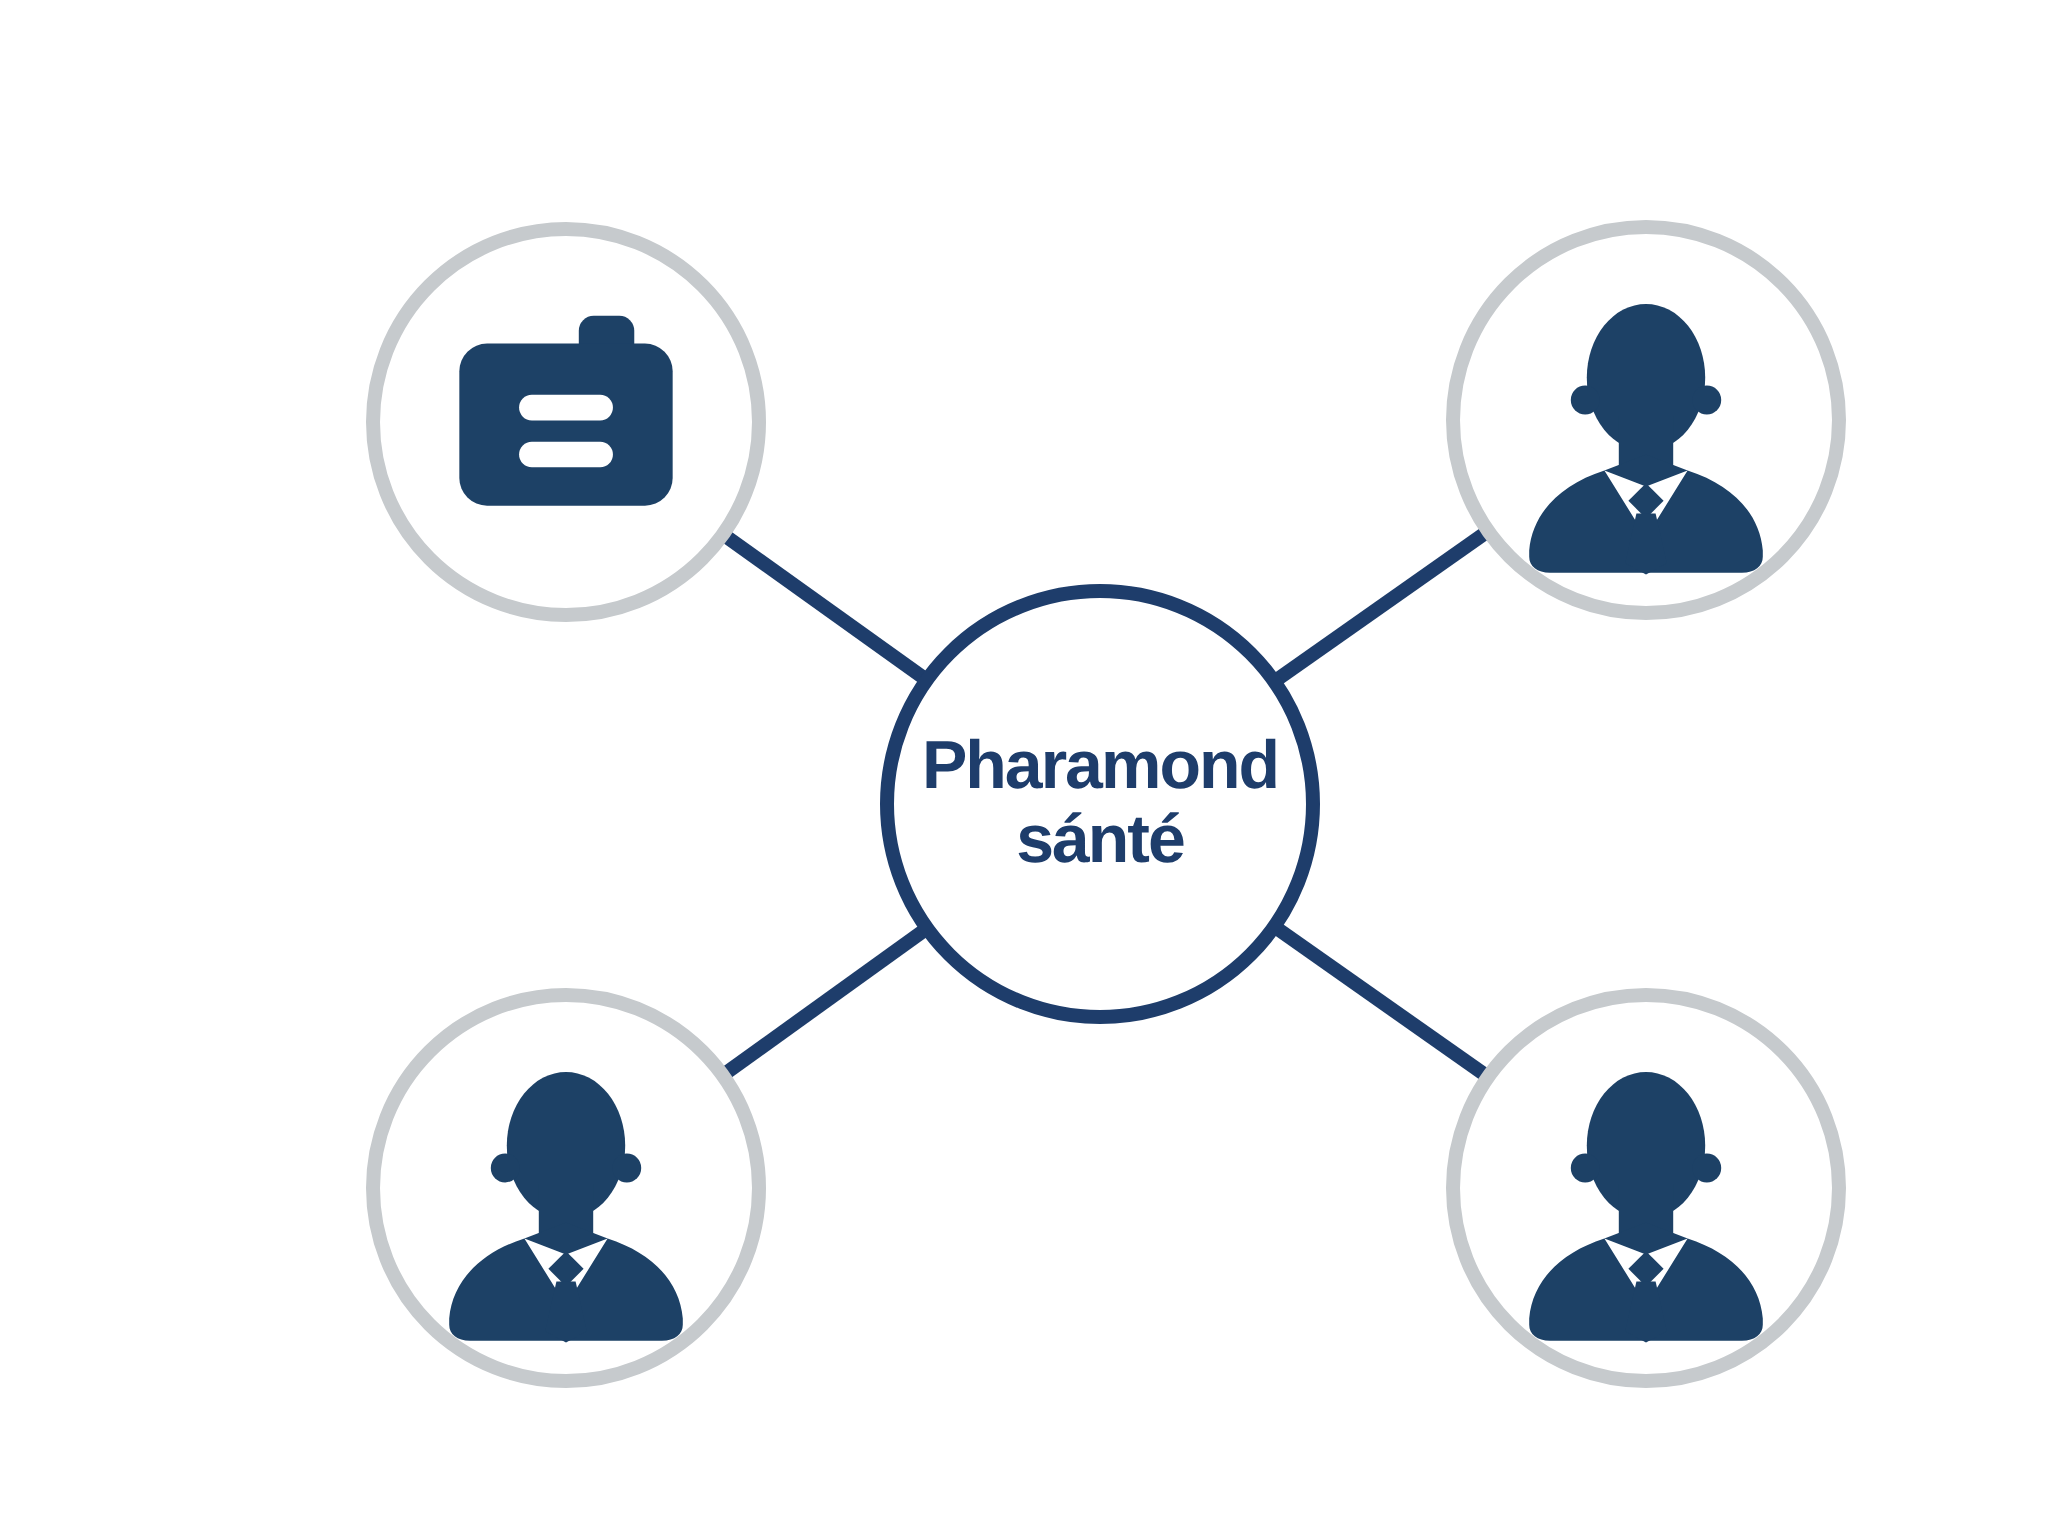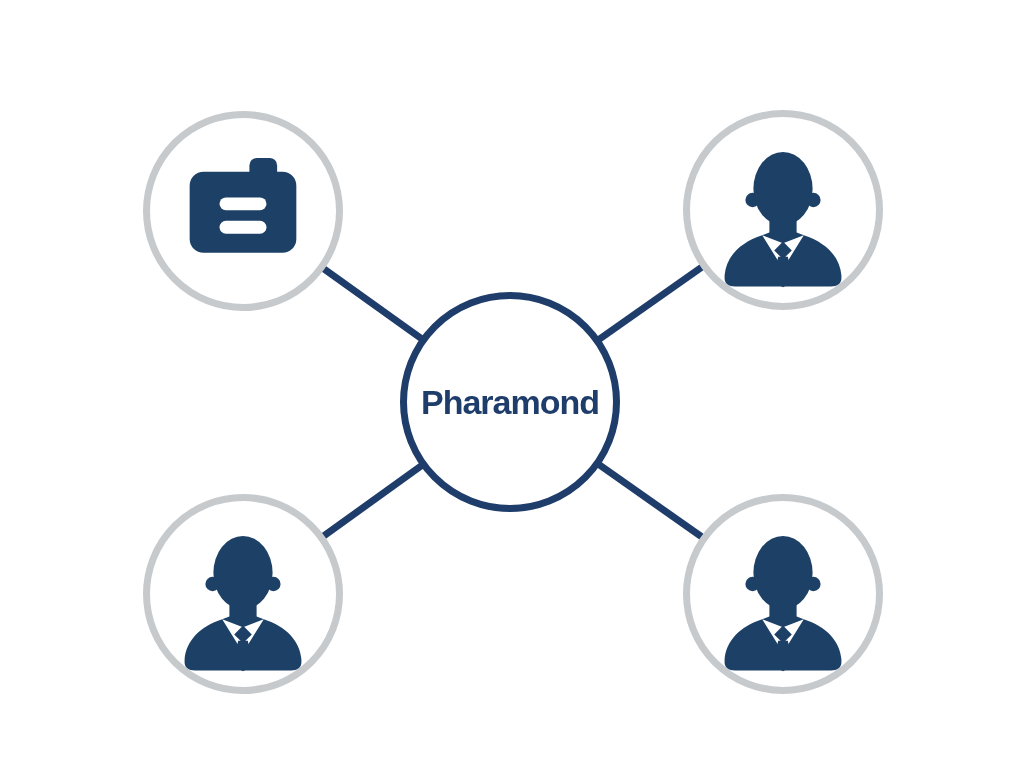--- a/index.html
+++ b/index.html
@@ -12,20 +12,21 @@
   html, body { width: 1024px; height: 768px; overflow: hidden; }
   body {
     background: var(--background);
     font-family: "Liberation Sans", "DejaVu Sans", sans-serif;
   }
   .canvas {
     position: relative;
     width: 916px;
     height: 768px;
     background: var(--background);
+    margin-left: 40px;
   }
   .connectors {
     position: absolute;
     left: 0; top: 0;
     z-index: 0;
   }
   .connectors line {
     stroke: var(--navy);
     stroke-width: 7;
   }
@@ -102,20 +103,21 @@
         <path class="cut" d="M74 114 L100 156 L126 114 L100 124 Z"></path>
         <path class="fill" d="M100 122 L111 133 L100 144 L89 133 Z"></path>
         <path class="fill" d="M94 141 L106 141 L113 172 L100 179 L87 172 Z"></path>
       </svg>
     </span>
   </div>
 
   <div class="node center">
     <div class="center-title">
       <span>Pharamond</span>
+      <span>sánté</span>
     </div>
   </div>
 
   <div class="node outer bl">
     <span class="icon person">
       <svg width="160" height="144" viewBox="0 0 200 180">
         <ellipse class="fill" cx="100" cy="56" rx="37" ry="46"></ellipse>
         <circle class="fill" cx="62" cy="70" r="9"></circle>
         <circle class="fill" cx="138" cy="70" r="9"></circle>
         <rect class="fill" x="83" y="80" width="34" height="32"></rect>

